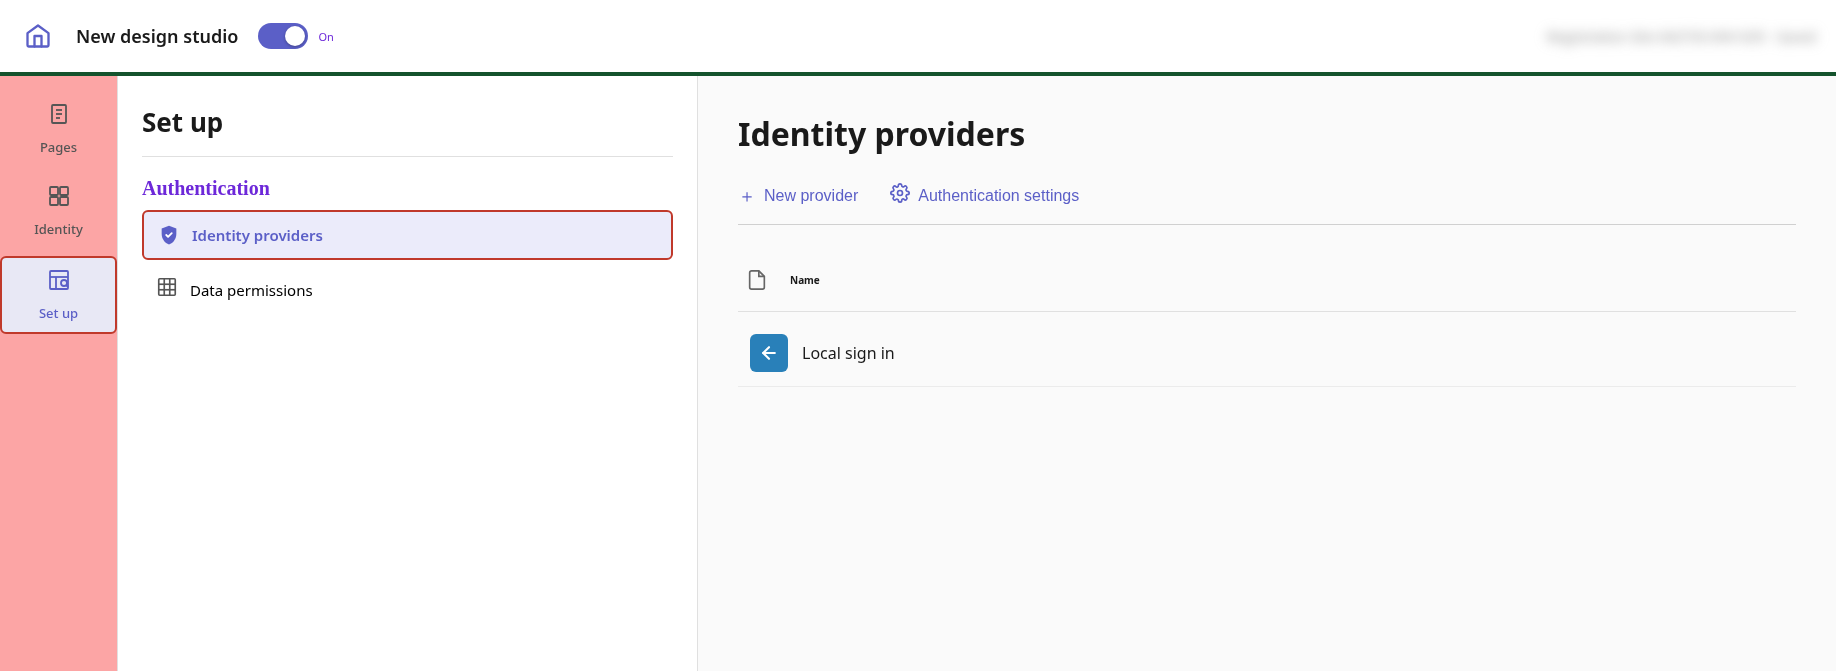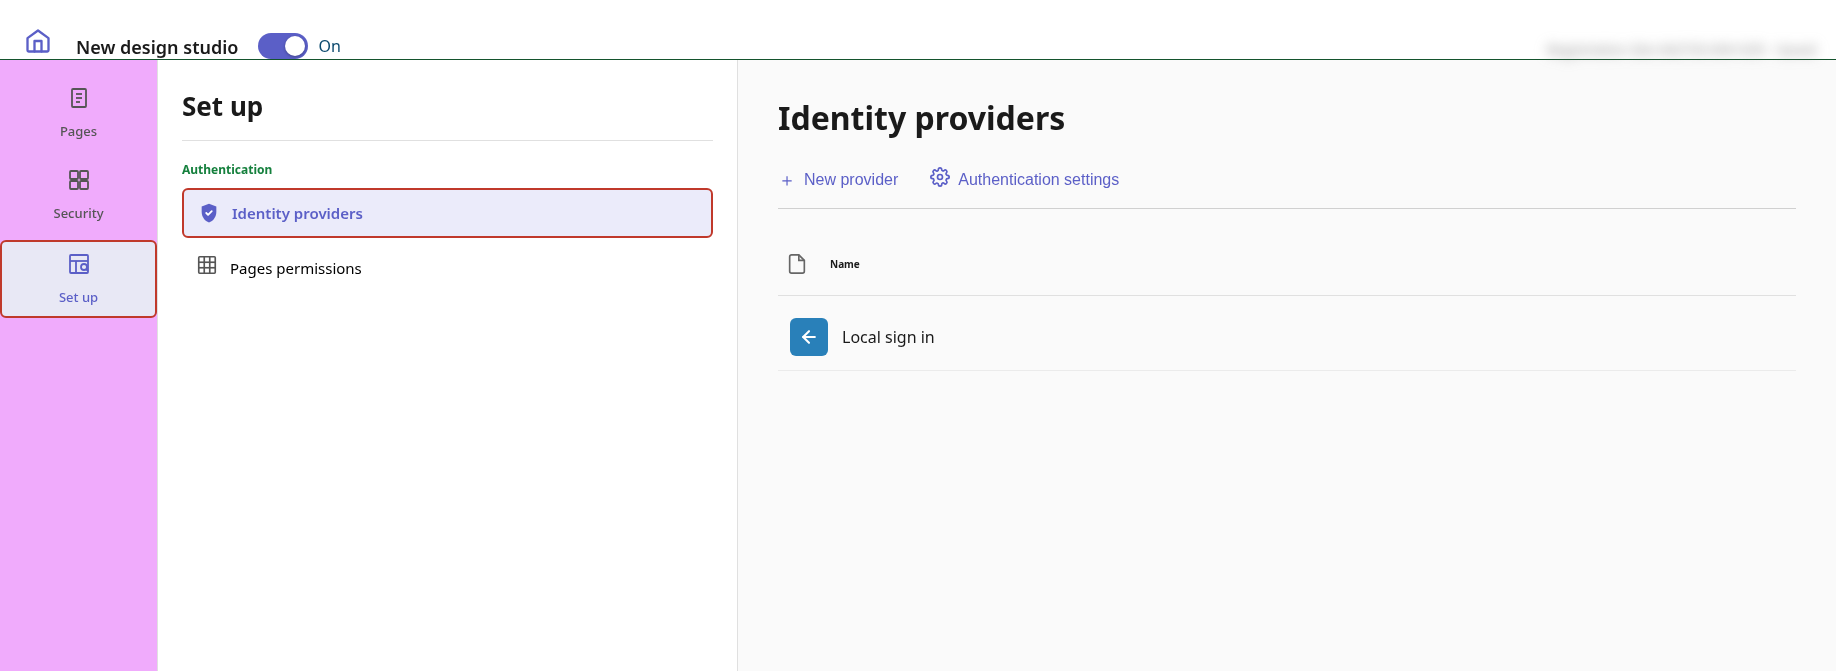--- a/index.html
+++ b/index.html
@@ -1,24 +1,24 @@
 <!DOCTYPE html>
 <html><head>
   <meta charset="utf-8">
   <style>
     * { box-sizing: border-box; margin: 0; padding: 0; }
     body { font-family: 'Segoe UI', system-ui, sans-serif; background: #f5f5f5; width: 1836px; height: 671px; overflow: hidden; display: flex; flex-direction: column; }
 
     
     .topbar {
-      height: 60px;
+      height: 76px;
       background: #ffffff;
-      border-bottom: 1px solid #14532d;
-      display: flex;
-      align-items: flex-end;
+      border-bottom: 4px solid #14532d;
+      display: flex;
+      align-items: center;
       padding: 0 20px;
       gap: 20px;
       flex-shrink: 0;
     }
     .topbar-home-icon {
       width: 36px;
       height: 36px;
       display: flex;
       align-items: center;
       justify-content: center;
@@ -46,41 +46,41 @@
       width: 20px;
       height: 20px;
       background: white;
       border-radius: 50%;
       position: absolute;
       top: 3px;
       right: 3px;
       box-shadow: 0 1px 3px rgba(0,0,0,0.3);
     }
     .toggle-label {
-      font-size: 16px;
-      color: #0c4a6e;
+      font-size: 11px;
+      color: #6d28d9;
     }
     .topbar-right {
       margin-left: auto;
       font-size: 14px;
       color: #aaa;
       filter: blur(4px);
     }
 
     
     .main {
       display: flex;
       flex: 1;
       overflow: hidden;
     }
 
     
     .sidebar {
-      width: 158px;
-      background: #f0abfc;
+      width: 118px;
+      background: #fca5a5;
       border-right: 1px solid #e0e0e0;
       display: flex;
       flex-direction: column;
       align-items: center;
       padding-top: 16px;
       gap: 8px;
       flex-shrink: 0;
     }
     .sidebar-item {
       width: 100%;
@@ -116,25 +116,26 @@
     }
     .setup-title {
       font-size: 26px;
       font-weight: 700;
       color: #1a1a1a;
       margin-bottom: 20px;
       padding-bottom: 16px;
       border-bottom: 1px solid #e0e0e0;
     }
     .section-title {
-      font-size: 12px;
+      font-size: 20px;
       font-weight: 700;
-      color: #15803d;
+      color: #6d28d9;
       margin-bottom: 10px;
       margin-top: 10px;
+      font-family: Liberation Serif, serif;
     }
     .nav-item {
       display: flex;
       align-items: center;
       gap: 12px;
       padding: 12px 14px;
       border-radius: 6px;
       cursor: pointer;
       margin-bottom: 4px;
     }
@@ -286,21 +287,21 @@
 
     <div class="sidebar-item">
       <span class="sidebar-icon">
         <svg width="24" height="24" viewBox="0 0 24 24" fill="none" stroke="currentColor" stroke-width="1.8">
           <rect x="3" y="3" width="8" height="8" rx="1"></rect>
           <rect x="13" y="3" width="8" height="8" rx="1"></rect>
           <rect x="3" y="13" width="8" height="8" rx="1"></rect>
           <rect x="13" y="13" width="8" height="8" rx="1"></rect>
         </svg>
       </span>
-      <span class="sidebar-item-label">Security</span>
+      <span class="sidebar-item-label">Identity</span>
     </div>
 
 
     <div class="sidebar-item active" style="border: 2px solid #c0392b; border-radius: 6px;">
       <span class="sidebar-icon">
         <svg width="24" height="24" viewBox="0 0 24 24" fill="none" stroke="#5b5fc7" stroke-width="1.8">
           <rect x="3" y="3" width="18" height="18" rx="1"></rect>
           <line x1="3" y1="9" x2="21" y2="9"></line>
           <line x1="9" y1="9" x2="9" y2="21"></line>
           <circle cx="17" cy="15" r="3"></circle>
@@ -330,21 +331,21 @@
     <div class="nav-item">
       <span class="nav-item-icon">
         <svg width="22" height="22" viewBox="0 0 24 24" fill="none" stroke="#555" stroke-width="1.8">
           <rect x="3" y="3" width="18" height="18" rx="1"></rect>
           <line x1="3" y1="9" x2="21" y2="9"></line>
           <line x1="3" y1="15" x2="21" y2="15"></line>
           <line x1="9" y1="3" x2="9" y2="21"></line>
           <line x1="15" y1="3" x2="15" y2="21"></line>
         </svg>
       </span>
-      <span class="nav-item-label">Pages permissions</span>
+      <span class="nav-item-label">Data permissions</span>
     </div>
   </div>
 
   <div class="content-area">
     <div class="content-title">Identity providers</div>
 
     <div class="action-bar">
       <button class="action-btn">
         <span class="action-btn-icon">＋</span>
         <span>New provider</span>

